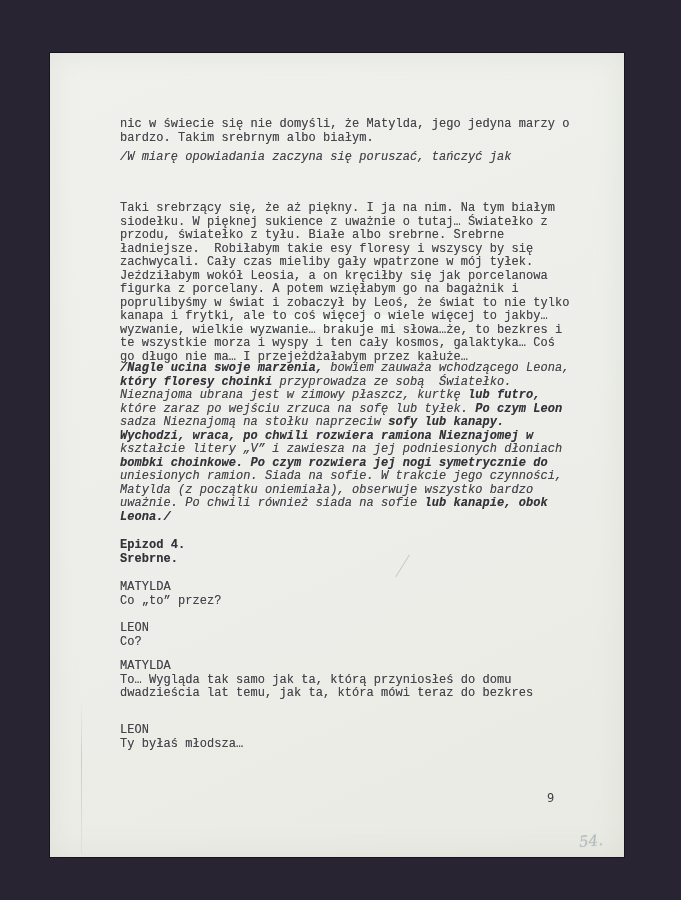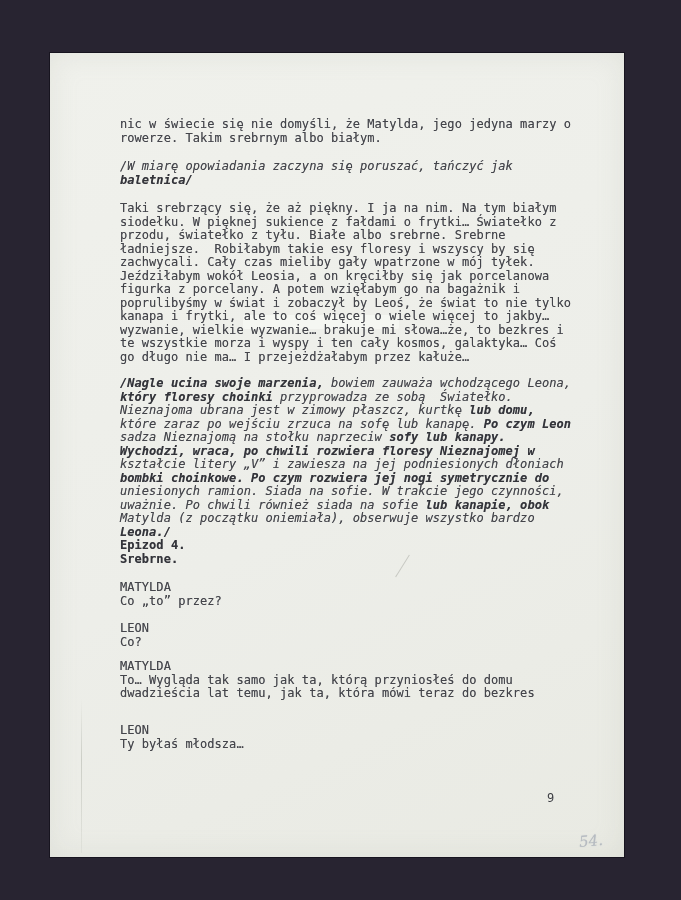--- a/index.html
+++ b/index.html
@@ -32,20 +32,21 @@
     font-family: "DejaVu Sans Mono", monospace;
     font-size: 12px;
     line-height: 13.5px;
     letter-spacing: 0.05px;
     color: #44454b;
   }
   .block {
     position: absolute;
     left: 0;
     text-shadow: 0 0 0.5px rgba(70, 70, 78, 0.55);
+    font-family: Liberation Mono, monospace;
   }
   .block.italic { font-style: italic; }
   .line { white-space: pre; }
   .b { font-weight: bold; color: #33343a; }
   .page-number {
     position: absolute;
     left: 497px;
     top: 738px;
     font-family: "DejaVu Sans Mono", monospace;
     font-size: 12px;
@@ -93,52 +94,51 @@
 <body>
 
 <div class="stage" style="background: rgb(40, 36, 49);">
   <div class="paper">
     <div class="whiteout"></div>
     <div class="crease-1"></div>
     <div class="crease-2"></div>
     <div class="text-layer" id="text-layer" style="color: rgb(68, 69, 75);">
         <div class="block" style="top: 65px;">
           <div class="line"><span>nic w świecie się nie domyśli, że Matylda, jego jedyna marzy o</span></div>
-          <div class="line"><span>rowerze. Takim srebrnym albo białym.</span></div>
+          <div class="line"><span>bardzo. Takim srebrnym albo białym.</span></div>
         </div>
-        <div class="block italic" style="top: 107px;">
+        <div class="block italic" style="top: 98px;">
           <div class="line"><span>/W miarę opowiadania zaczyna się poruszać, tańczyć jak</span></div>
-          <div class="line"><span class="b">baletnica/</span></div>
         </div>
         <div class="block" style="top: 149px;">
           <div class="line"><span>Taki srebrzący się, że aż piękny. I ja na nim. Na tym białym</span></div>
-          <div class="line"><span>siodełku. W pięknej sukience z fałdami o frytki… Światełko z</span></div>
+          <div class="line"><span>siodełku. W pięknej sukience z uważnie o tutaj… Światełko z</span></div>
           <div class="line"><span>przodu, światełko z tyłu. Białe albo srebrne. Srebrne</span></div>
           <div class="line"><span>ładniejsze.  Robiłabym takie esy floresy i wszyscy by się</span></div>
           <div class="line"><span>zachwycali. Cały czas mieliby gały wpatrzone w mój tyłek.</span></div>
           <div class="line"><span>Jeździłabym wokół Leosia, a on kręciłby się jak porcelanowa</span></div>
           <div class="line"><span>figurka z porcelany. A potem wzięłabym go na bagażnik i</span></div>
           <div class="line"><span>poprulibyśmy w świat i zobaczył by Leoś, że świat to nie tylko</span></div>
           <div class="line"><span>kanapa i frytki, ale to coś więcej o wiele więcej to jakby…</span></div>
           <div class="line"><span>wyzwanie, wielkie wyzwanie… brakuje mi słowa…że, to bezkres i</span></div>
           <div class="line"><span>te wszystkie morza i wyspy i ten cały kosmos, galaktyka… Coś</span></div>
           <div class="line"><span>go długo nie ma… I przejeżdżałabym przez kałuże…</span></div>
         </div>
-        <div class="block italic" style="top: 324px;">
+        <div class="block italic" style="top: 309px;">
           <div class="line"><span class="b">/Nagle ucina swoje marzenia,</span><span> bowiem zauważa wchodzącego Leona,</span></div>
           <div class="line"><span class="b">który floresy choinki</span><span> przyprowadza ze sobą  Światełko.</span></div>
-          <div class="line"><span>Nieznajoma ubrana jest w zimowy płaszcz, kurtkę </span><span class="b">lub domu,</span></div>
-          <div class="line"><span>które zaraz po wejściu zrzuca na sofę lub kanapę. </span><span class="b">Po czym Leon</span></div>
+          <div class="line"><span>Nieznajoma ubrana jest w zimowy płaszcz, kurtkę </span><span class="b">lub futro,</span></div>
+          <div class="line"><span>które zaraz po wejściu zrzuca na sofę lub tyłek. </span><span class="b">Po czym Leon</span></div>
           <div class="line"><span>sadza Nieznajomą na stołku naprzeciw </span><span class="b">sofy lub kanapy.</span></div>
-          <div class="line"><span class="b">Wychodzi, wraca, po chwili rozwiera floresy Nieznajomej w</span></div>
+          <div class="line"><span class="b">Wychodzi, wraca, po chwili rozwiera ramiona Nieznajomej w</span></div>
           <div class="line"><span>kształcie litery „V” i zawiesza na jej podniesionych dłoniach</span></div>
           <div class="line"><span class="b">bombki choinkowe. Po czym rozwiera jej nogi symetrycznie do</span></div>
           <div class="line"><span>uniesionych ramion. Siada na sofie. W trakcie jego czynności,</span></div>
+          <div class="line"><span>Matylda (z początku oniemiała), obserwuje wszystko bardzo</span></div>
           <div class="line"><span>uważnie. Po chwili również siada na sofie </span><span class="b">lub kanapie, obok</span></div>
-          <div class="line"><span>Matylda (z początku oniemiała), obserwuje wszystko bardzo</span></div>
           <div class="line"><span class="b">Leona./</span></div>
         </div>
         <div class="block" style="top: 486px;">
           <div class="line"><span class="b">Epizod 4.</span></div>
           <div class="line"><span class="b">Srebrne.</span></div>
         </div>
         <div class="block" style="top: 528px;">
           <div class="line"><span>MATYLDA</span></div>
           <div class="line"><span>Co „to” przez?</span></div>
         </div>

